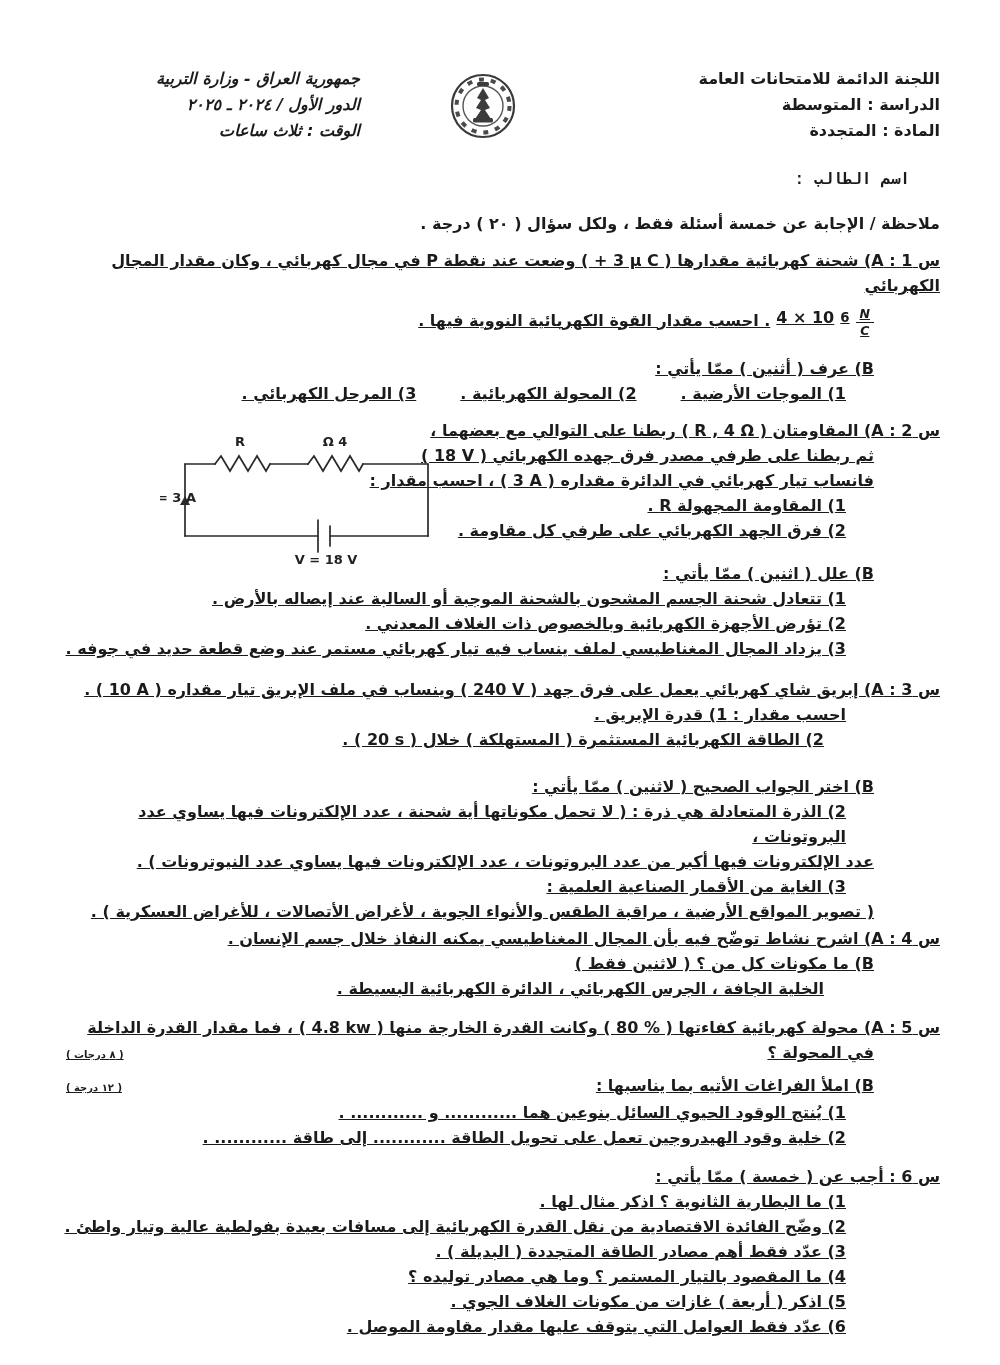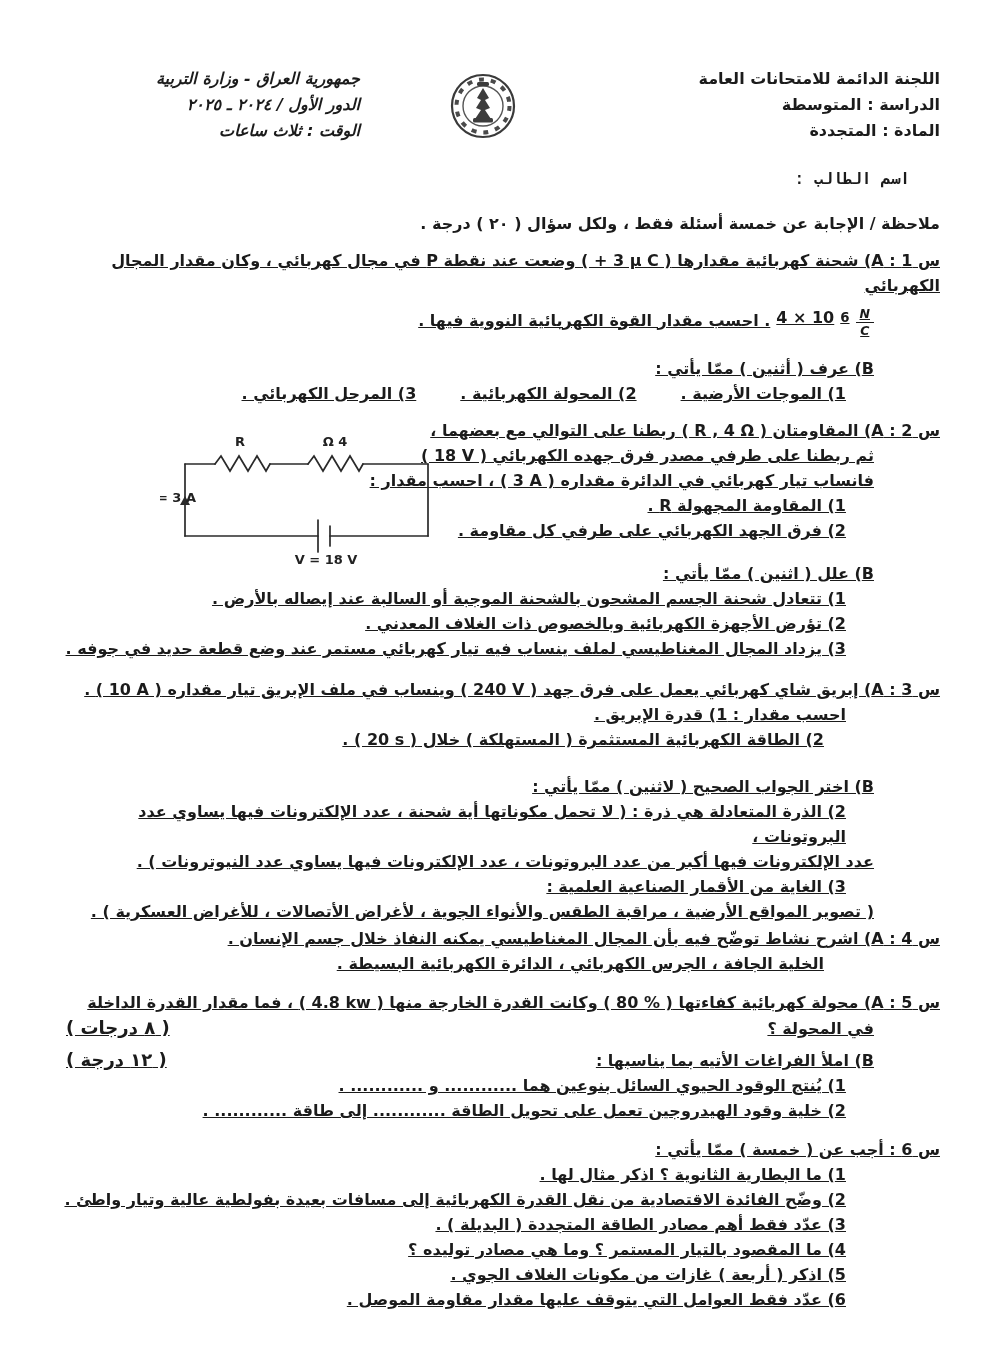--- a/index.html
+++ b/index.html
@@ -32,21 +32,21 @@
   .frac .num{border-bottom:1.6px solid #1b1b1b;padding:0 4px 1px 4px;}
   .frac .den{padding-top:1px;}
   .formula-line{min-height:44px;display:flex;align-items:center;justify-content:flex-start;}
   
   .items-row{display:flex;gap:44px;}
   
   .circuit{position:absolute;left:100px;top:6px;}
   .circuit text{font-family:"DejaVu Sans", sans-serif;font-weight:700;font-size:13px;fill:#222;}
   
   .row{display:flex;justify-content:space-between;align-items:baseline;}
-  .mark{font-size:18px;padding-left:6px;white-space:nowrap;}
+  .mark{font-size:10px;padding-left:6px;white-space:nowrap;}
   
   .logo-svg{display:block;}
 </style>
 </head>
 <body>
 
 <div class="page">
 
   <div class="header">
     <div class="header-right">
@@ -134,20 +134,21 @@
     <div class="line ind3">2) الطاقة الكهربائية المستثمرة ( المستهلكة ) خلال ⁦( 20 s )⁩ .</div>
     <div class="line ind1" style="margin-top:22px">B) اختر الجواب الصحيح ( لاثنين ) ممّا يأتي :</div>
     <div class="line ind2">2) الذرة المتعادلة هي ذرة : ( لا تحمل مكوناتها أية شحنة ، عدد الإلكترونات فيها يساوي عدد البروتونات ،</div>
     <div class="line ind1">عدد الإلكترونات فيها أكبر من عدد البروتونات ،  عدد الإلكترونات فيها يساوي عدد النيوترونات ) .</div>
     <div class="line ind2">3) الغاية من الأقمار الصناعية العلمية :</div>
     <div class="line ind1">( تصوير المواقع الأرضية ،  مراقبة الطقس والأنواء الجوية ،  لأغراض الأتصالات ،  للأغراض العسكرية ) .</div>
   </section>
 
   <section class="qblock" style="margin-top:2px">
     <div class="line">س 4 : A) اشرح نشاط توضّح فيه بأن المجال المغناطيسي يمكنه النفاذ خلال جسم الإنسان .</div>
+    <div class="line ind1">B) ما مكونات كل من ؟ ( لاثنين فقط )</div>
     <div class="line ind3">الخلية الجافة ،   الجرس الكهربائي ،   الدائرة الكهربائية البسيطة .</div>
   </section>
 
   <section class="qblock" style="margin-top:14px">
     <div class="line">س 5 : A) محولة كهربائية كفاءتها ⁦( 80 % )⁩ وكانت القدرة الخارجة منها ⁦( 4.8 kw )⁩ ، فما مقدار القدرة الداخلة</div>
     <div class="line row">
       <span class="ind1" style="padding-right:66px">في المحولة ؟</span>
       <span class="mark">( ٨ درجات )</span>
     </div>
     <div class="line row" style="margin-top:6px">

